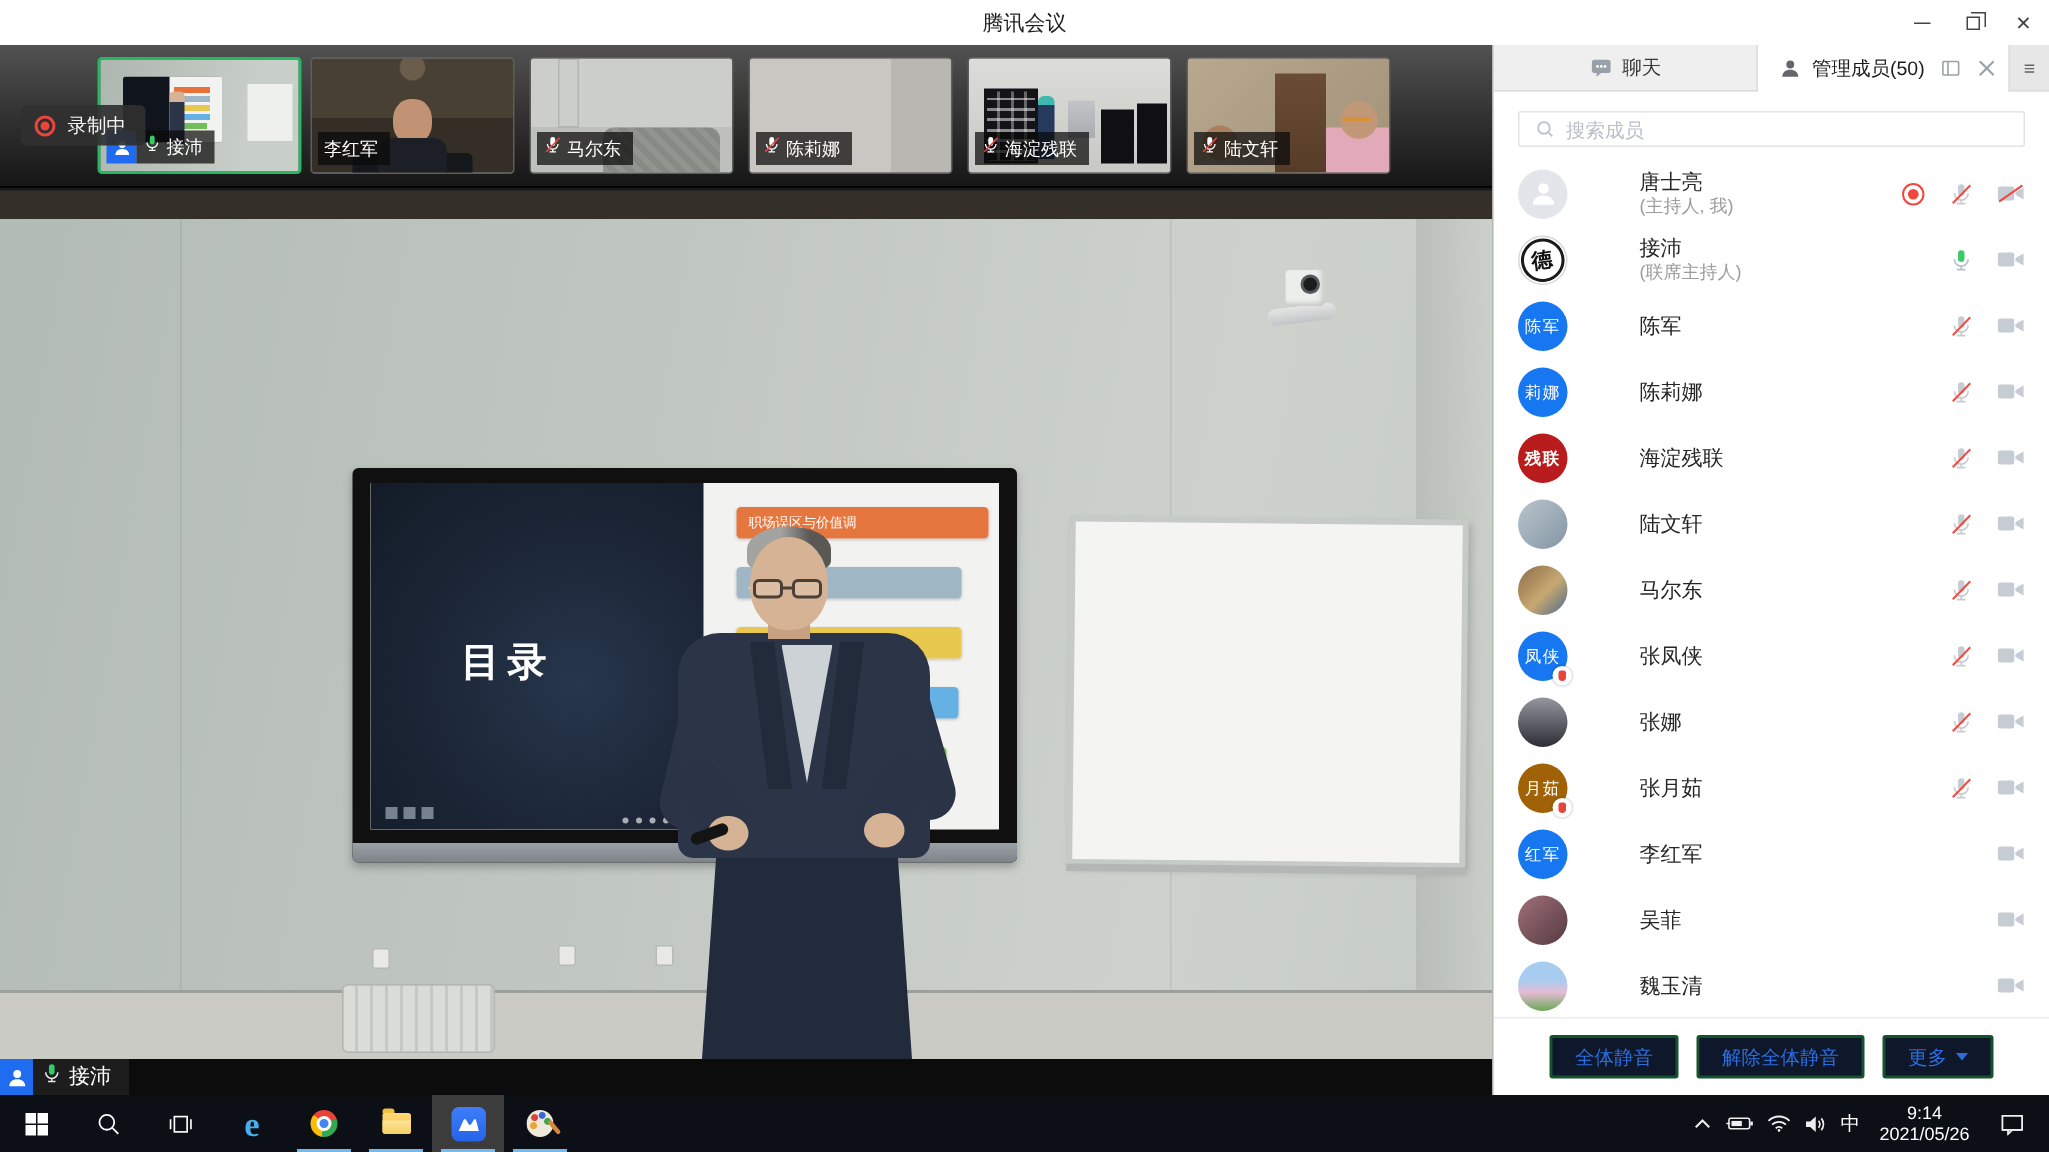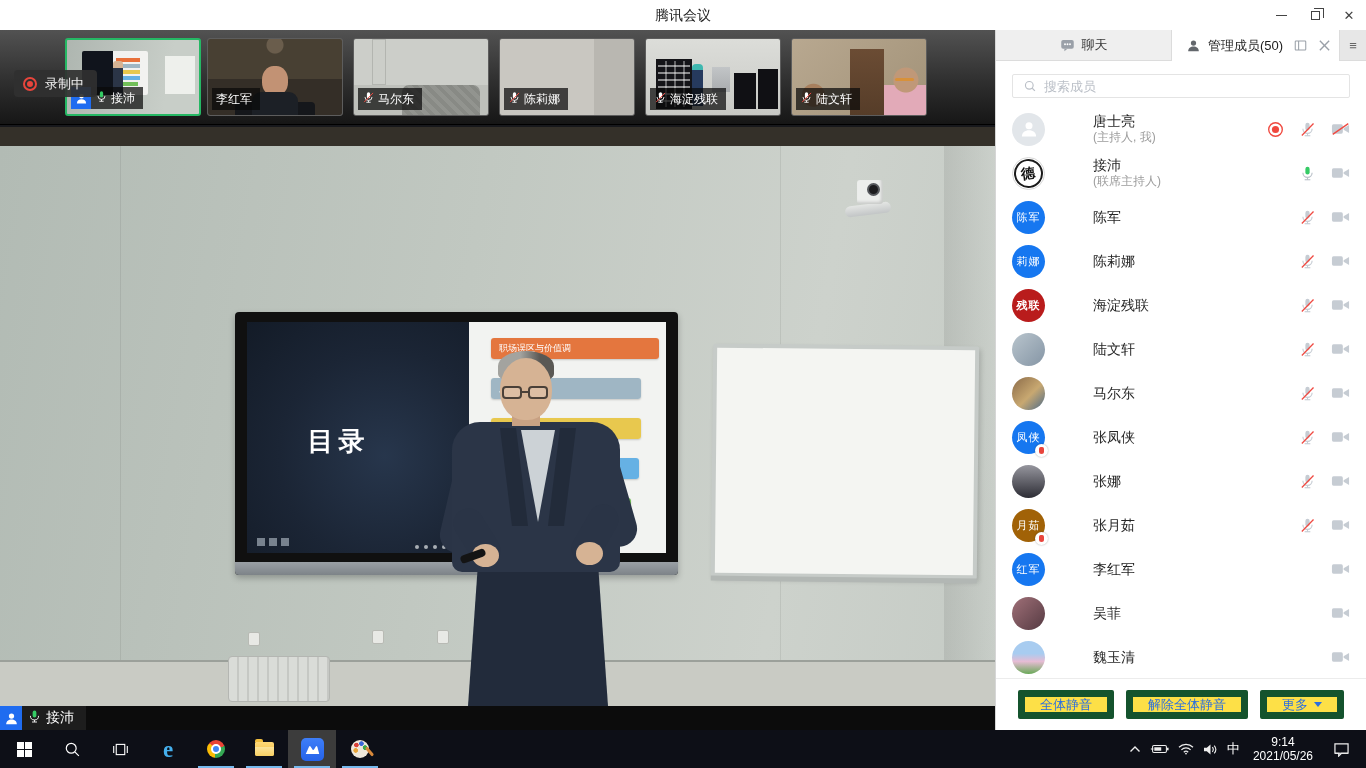--- a/index.html
+++ b/index.html
@@ -149,21 +149,21 @@
   .m-avatar svg.av-person { width:20px; height:20px; }
   .m-badge { position:absolute; right:-3px; bottom:-3px; width:13px; height:13px; background:#fff; border-radius:50%; box-shadow:0 0 2px rgba(0,0,0,0.35); display:flex; align-items:center; justify-content:center; }
   .m-badge i { width:5px; height:7px; background:#e8453c; border-radius:2px 2px 3px 3px; }
   .m-info { display:flex; flex-direction:column; justify-content:flex-end; line-height:1.15;margin-left:36px; }
   .m-name { font-size:14px; color:#262626; }
   .m-sub { font-size:12px; color:#9c9c9c; margin-top:2px; }
   .m-icons { margin-left:auto; display:flex; align-items:center; gap:15px; }
   .m-icons span { display:flex; align-items:center; }
 
   .panel-footer { flex:none; height:52px; border-top:1px solid #ececec; display:flex; align-items:center; justify-content:center; gap:12px; }
-  .pf-btn { height:29px; background:#fde047; border:7px solid #14532d; border-radius:2px; color:#2a6ee0; font-size:13px; padding:0 15px; display:flex; align-items:center; gap:6px; font-family:inherit; }
+  .pf-btn { height:29px; background:#0f172a; border:2px solid #14532d; border-radius:2px; color:#2a6ee0; font-size:13px; padding:0 15px; display:flex; align-items:center; gap:6px; font-family:inherit; }
   .caret { width:0; height:0; border-left:4px solid transparent; border-right:4px solid transparent; border-top:5px solid #2a6ee0; }
 
   
   .taskbar { position:absolute; left:0; bottom:0; width:1366px; height:38px; background:#0d0f17; display:flex; align-items:stretch; z-index:40; }
   .tb-btn { width:48px; display:flex; align-items:center; justify-content:center; position:relative; flex:none; }
   .tb-btn.running::after { content:''; position:absolute; bottom:0; left:6px; right:6px; height:2px; background:#76b9ed; }
   .tb-btn.activeapp { background:#3c3c3c; }
   .ic-start { display:grid; grid-template-columns:7px 7px; grid-template-rows:7px 7px; gap:1px; }
   .ic-start i { background:#fff; }
   .ic-ie { color:#45b0ee; font-size:23px; font-family:"Liberation Serif",serif; font-weight:bold; line-height:1; }

